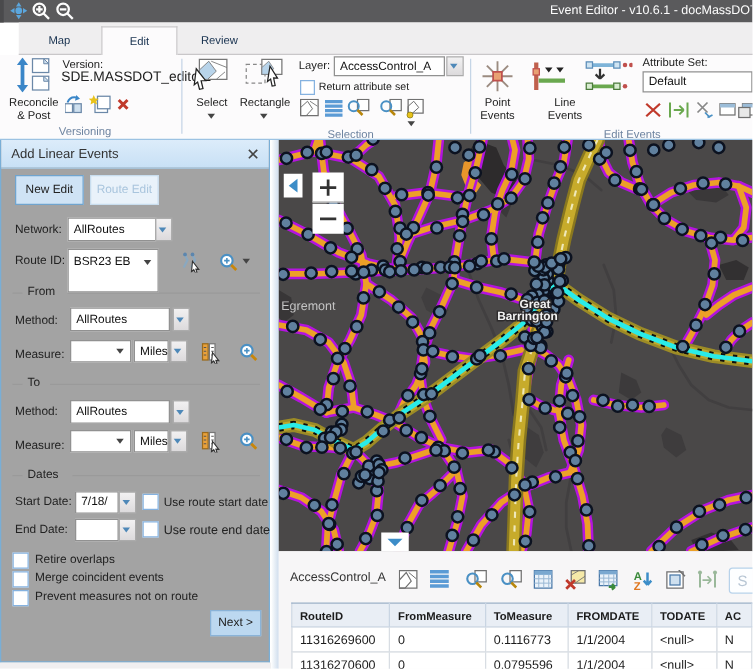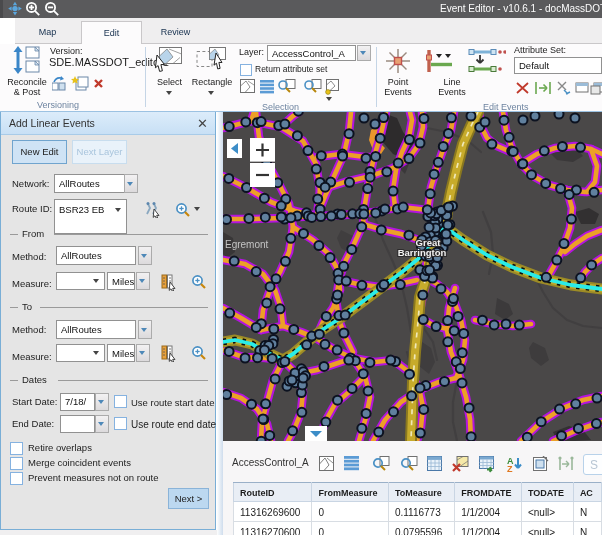--- a/index.html
+++ b/index.html
@@ -26,21 +26,21 @@
 .glabel { position:absolute; font-size:9px; color:#6e84a0; }
 .icolbl { position:absolute; text-align:center; color:#1c1c1c; line-height:10px; font-size:9px;}
 .caret { position:absolute; width:0; height:0; border-left:3.5px solid transparent; border-right:3.5px solid transparent; border-top:4px solid #444; }
 .combo { position:absolute; background:#fff; border:1px solid #919191; font-size:9.5px; color:#111; }
 .combo .t { position:absolute; left:4px; top:2px; white-space:nowrap; }
 .drbtn { position:absolute; width:14px; background:linear-gradient(#f2f1f2,#dcdadc); border:1px solid #ababab; }
 .drbtn:after { content:""; position:absolute; left:50%; top:50%; margin:-2px 0 0 -4px;
   border-left:3.5px solid transparent; border-right:3.5px solid transparent; border-top:4.5px solid #4e88b8; }
 
 
-#panel { left:0; top:112px; width:216px; height:418px; background:#e5e5e5;
+#panel { left:0; top:112px; width:216px; height:418px; background:#a3a3a3;
   border:1px solid #79aed6; border-top:none; }
 #ptitle { position:absolute; left:0; top:0; width:214px; height:23px;
   background:linear-gradient(#dcecfa,#c8e0f5); border-bottom:1px solid #a8cbe8;
   font-size:10.5px; color:#333; line-height:23px; padding-left:8px; }
 #pclose { position:absolute; right:7px; top:5px; font-size:13px; color:#444; line-height:13px;}
 .pbtn { position:absolute; font-size:9.5px; color:#222; text-align:center; line-height:22px; height:24px; }
 .plabel { position:absolute; font-size:9.5px; color:#222; white-space:nowrap; }
 .sep { position:absolute; height:12px; font-size:9.5px; color:#222; }
 .sep .ln { position:absolute; top:6px; height:1px; background:#9a9a9a; }
 .chk { position:absolute; width:13px; height:13px; background:#fff; border:1px solid #85b2e0; }
@@ -123,21 +123,21 @@
     <path d="M9,0 L12,3 L8,4.5 Z" fill="#3a86c8"></path>
     <rect x="0" y="7" width="6" height="7" fill="#fff" stroke="#6b88a8"></rect>
     <rect x="7" y="7" width="6" height="7" fill="#cfe0ef" stroke="#6b88a8"></rect>
 
     <rect x="24" y="4" width="10" height="10" fill="#fff" stroke="#6b88a8"></rect>
     <rect x="26" y="1" width="10" height="10" fill="#fff" stroke="#6b88a8"></rect>
     <path d="M23,0 L24.2,2.7 L27,3 L25,4.8 L25.6,7.6 L23,6.2 L20.4,7.6 L21,4.8 L19,3 L21.8,2.7 Z" fill="#e8c21a"></path>
 
     <path d="M43,4 L50,11 M50,4 L43,11" stroke="#c0392b" stroke-width="2.4"></path>
   </svg>
-  <div class="glabel" style="left:37px;top:56px">Versioning</div>
+  <div class="glabel" style="left:47px;top:56px">Versioning</div>
   <div class="gsep" style="left:145px"></div>
 
   <svg class="abs ic" style="left:153px;top:2px" width="30" height="28" viewBox="0 0 30 28">
     <rect x="6.5" y="1.5" width="22" height="16" fill="#fff" stroke="#777"></rect>
     <path d="M6.5,10 L14,3 L20,11 L13,17.5 L6.5,17.5 Z" fill="#b8d4ea" stroke="#777" stroke-width=".7"></path>
     <path d="M16,3 L28.5,8 M20,17.5 L27,11.5" stroke="#777" stroke-width=".7"></path>
     <path d="M4,9 L11.5,18.5 L7.9,18.6 L9.4,24.8 L6.6,25.4 L5.1,19.6 L2.4,21.8 Z" fill="#fff" stroke="#222" stroke-width="1"></path>
   </svg>
   <div class="icolbl" style="left:147px;top:33px;width:45px">Select</div>
   <div class="caret" style="left:166px;top:47px"></div>
@@ -239,21 +239,21 @@
     <rect x="75" y="6" width="9" height="8" fill="#e8e8e8" stroke="#707070"></rect>
   </svg>
   <div class="glabel" style="left:483px;top:58px">Edit Events</div>
 </div>
 <div class="abs" style="left:0;top:111px;width:602px;height:1px;background:#9cc2e2"></div>
 
 <div id="panel" class="abs">
   <div id="ptitle">Add Linear Events</div>
   <div id="pclose">✕</div>
   <div class="pbtn" style="left:11px;top:28px;width:55px;background:#cfe3f5;border:1px solid #70a4ce">New Edit</div>
-  <div class="pbtn" style="left:71px;top:28px;width:55px;background:#e9f2fa;border:1px solid #c8ddee;color:#a9c5dd">Next Layer</div>
+  <div class="pbtn" style="left:71px;top:28px;width:55px;background:#e9f2fa;border:1px solid #c8ddee;color:#a9c5dd">Route Edit</div>
 
   <div class="plabel" style="left:11px;top:66px">Network:</div>
   <div class="combo" style="left:53px;top:62px;width:71px;height:19px">
         <div class="t" style="top:3px">AllRoutes</div>
       </div>
   <div class="drbtn" style="left:123px;top:62px;height:19px"></div>
 
   <div class="plabel" style="left:11px;top:91px">Route ID:</div>
   <div class="combo" style="left:53px;top:87px;width:73px;height:35px">
         <div class="t" style="top:4px">BSR23 EB</div>

